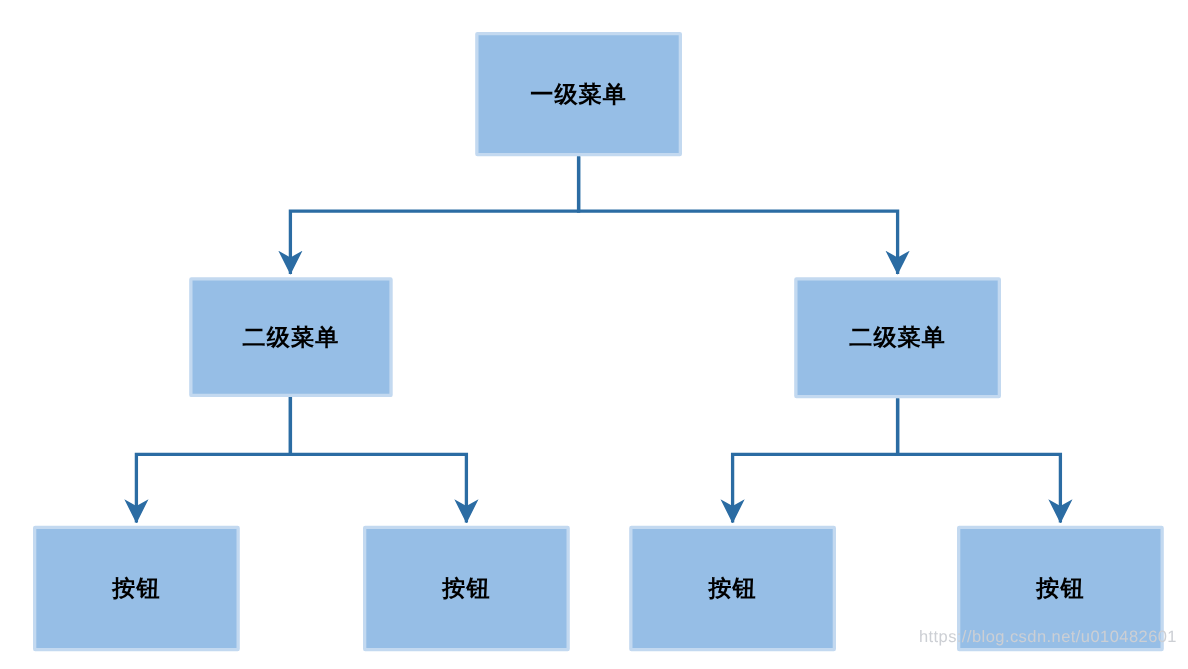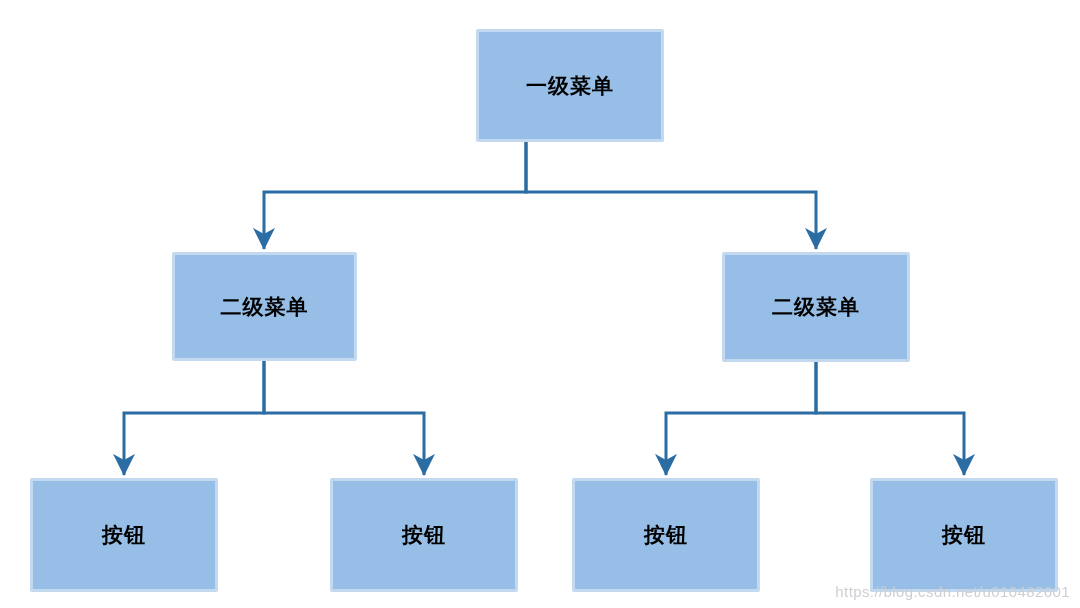--- a/index.html
+++ b/index.html
@@ -37,30 +37,30 @@
     border-radius:2px;
     display:flex;align-items:center;justify-content:center;
   }
   .node-label{
     color:var(--label-text);
     font-size:21px;
     font-weight:bold;
     letter-spacing:1px;
     user-select:none;
   }
-  .node-root   {left:432px;top:29px; width:188px;height:113px;margin-left:44px;}
+  .node-root   {left:432px;top:29px; width:188px;height:113px;}
   .node-l2a    {left:172px;top:252px;width:185px;height:109px;}
   .node-l2b    {left:722px;top:252px;width:188px;height:110px;}
   .node-b1     {left:30px; top:478px;width:188px;height:114px;}
   .node-b2     {left:330px;top:478px;width:188px;height:114px;}
   .node-b3     {left:572px;top:478px;width:188px;height:114px;}
   .node-b4     {left:870px;top:478px;width:188px;height:114px;}
   .watermark{
     position:absolute;
-    right:10px;bottom:8px;
+    right:10px;bottom:20px;
     font-size:15px;
     color:var(--watermark);
     letter-spacing:0.4px;
     user-select:none;
   }
 </style>
 </head>
 <body>
 
 <div class="canvas">

